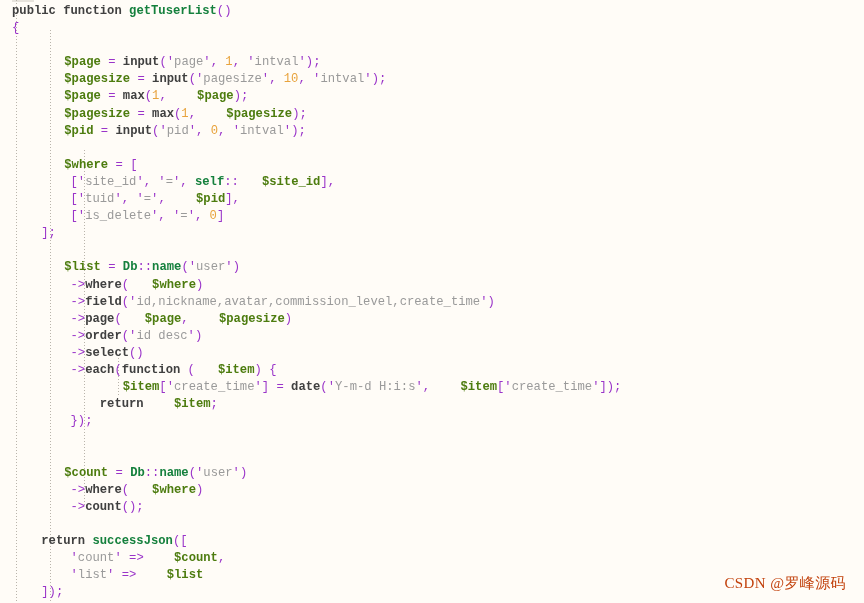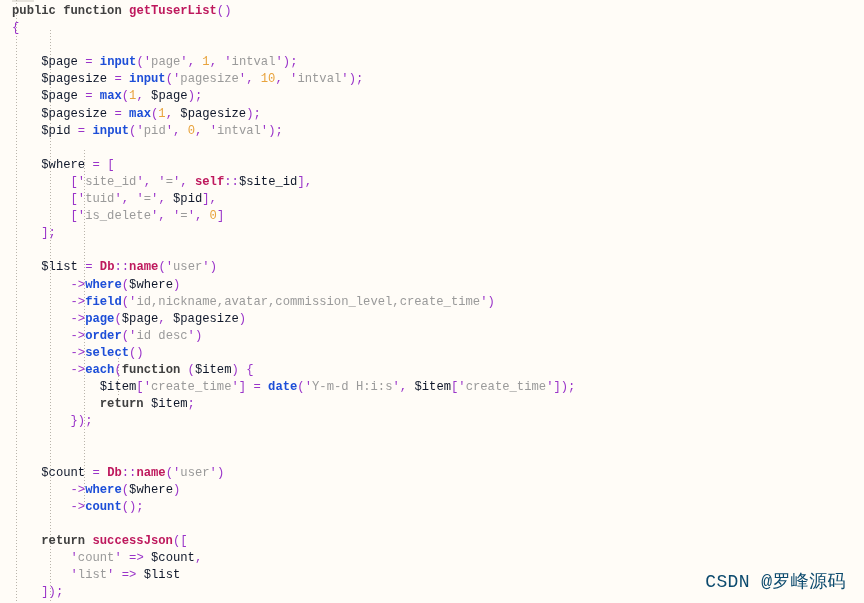--- a/index.html
+++ b/index.html
@@ -46,23 +46,23 @@
     letter-spacing: 0px;
   }
   .ln {
     height: 17.1px;
     white-space: pre;
     padding-left: 12px;
   }
 
   
   .kw   { color: #404040; font-weight: bold; }   
-  .var  { color: #0f172a; font-weight: normal; }   
-  .fn   { color: #be185d; font-weight: bold; font-family: Liberation Mono, monospace; }   
-  .mth  { color: #1d4ed8; font-weight: bold; }   
+  .var  { color: #4d7c0f; font-weight: bold; margin-left: 23px; }   
+  .fn   { color: #15803d; font-weight: bold; font-family: Liberation Mono, monospace; }   
+  .mth  { color: #404040; font-weight: bold; }   
   .op   { color: #9A34C9; }                      
   .str  { color: #9A9A9A; }                      
   .q    { color: #9A34C9; }                      
   .num  { color: #E8A33D; }                      
   .pl   { color: #000000; }                      
 
   
   .toprule {
     position: absolute;
     left: 12px;
@@ -70,23 +70,23 @@
     width: 22px;
     height: 2px;
     background: #E7E3DC;
   }
 
   
   .watermark {
     position: absolute;
     right: 18px;
     bottom: 10px;
-    color: #0c4a6e;
-    font-family: Liberation Mono, monospace;
-    font-size: 18px;
+    color: #c2410c;
+    font-family: Liberation Serif, serif;
+    font-size: 15px;
     letter-spacing: 0.4px;
     user-select: none;
   }
 </style>
 </head>
 <body>
 
 <div id="app">
 
   <div class="toprule"></div>

